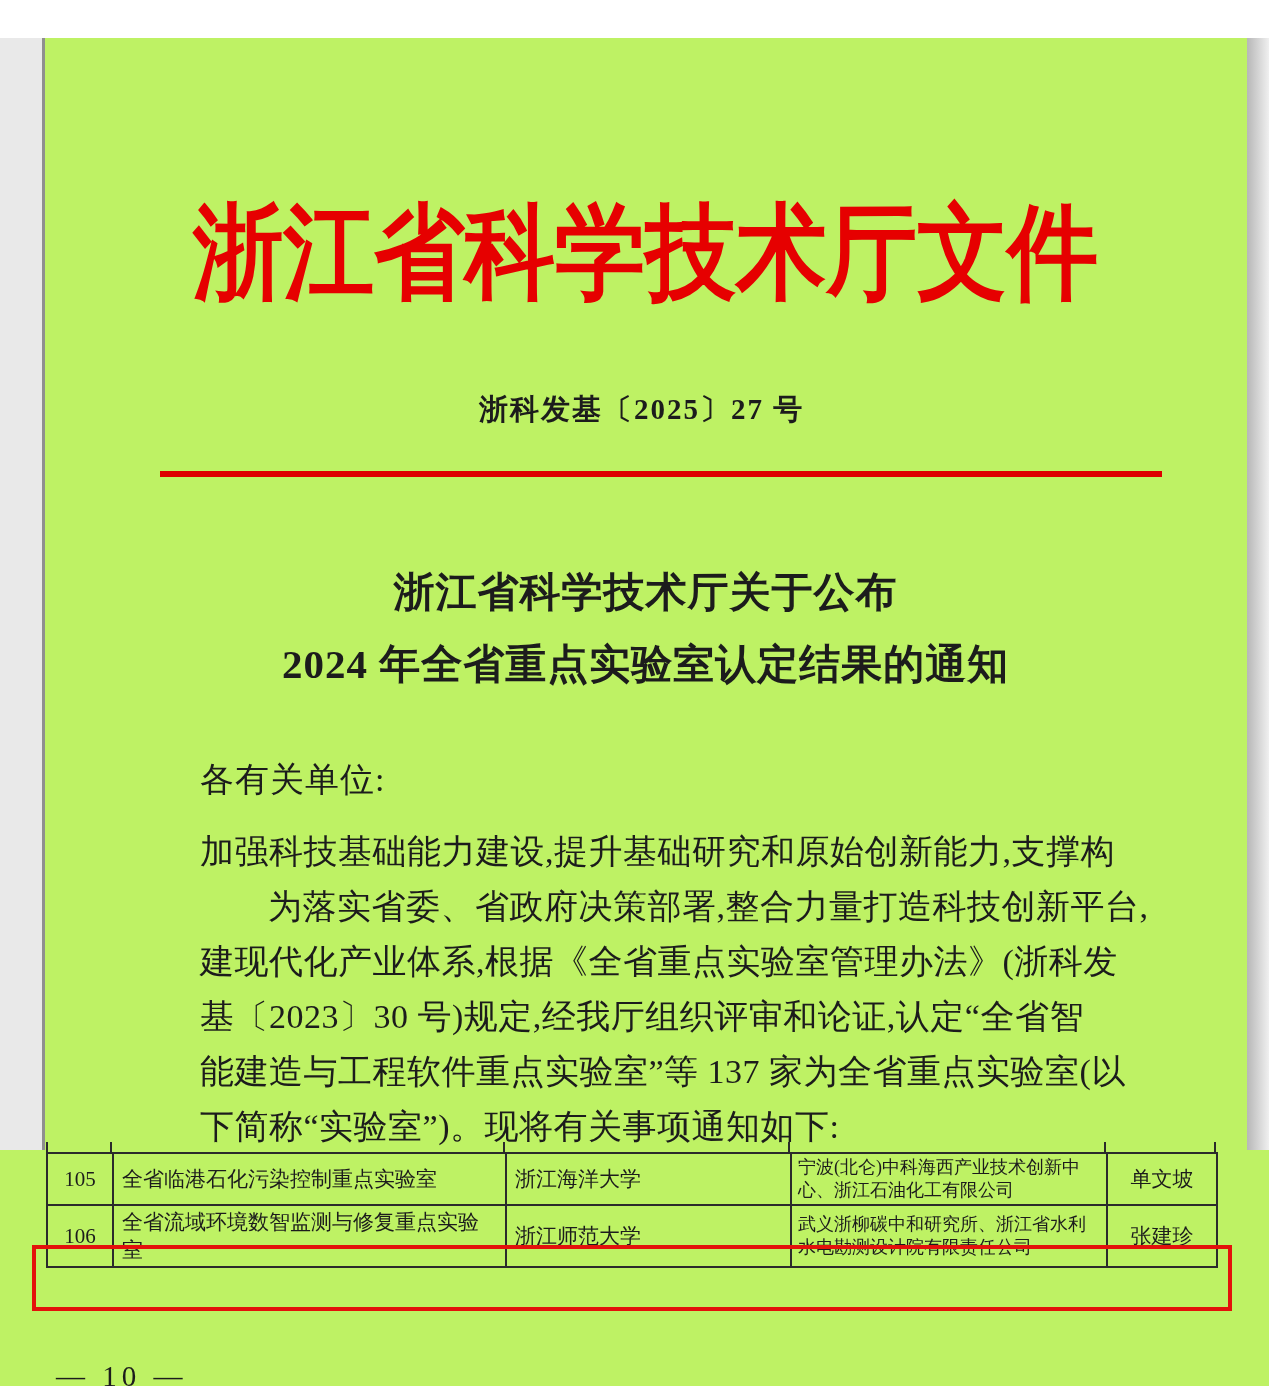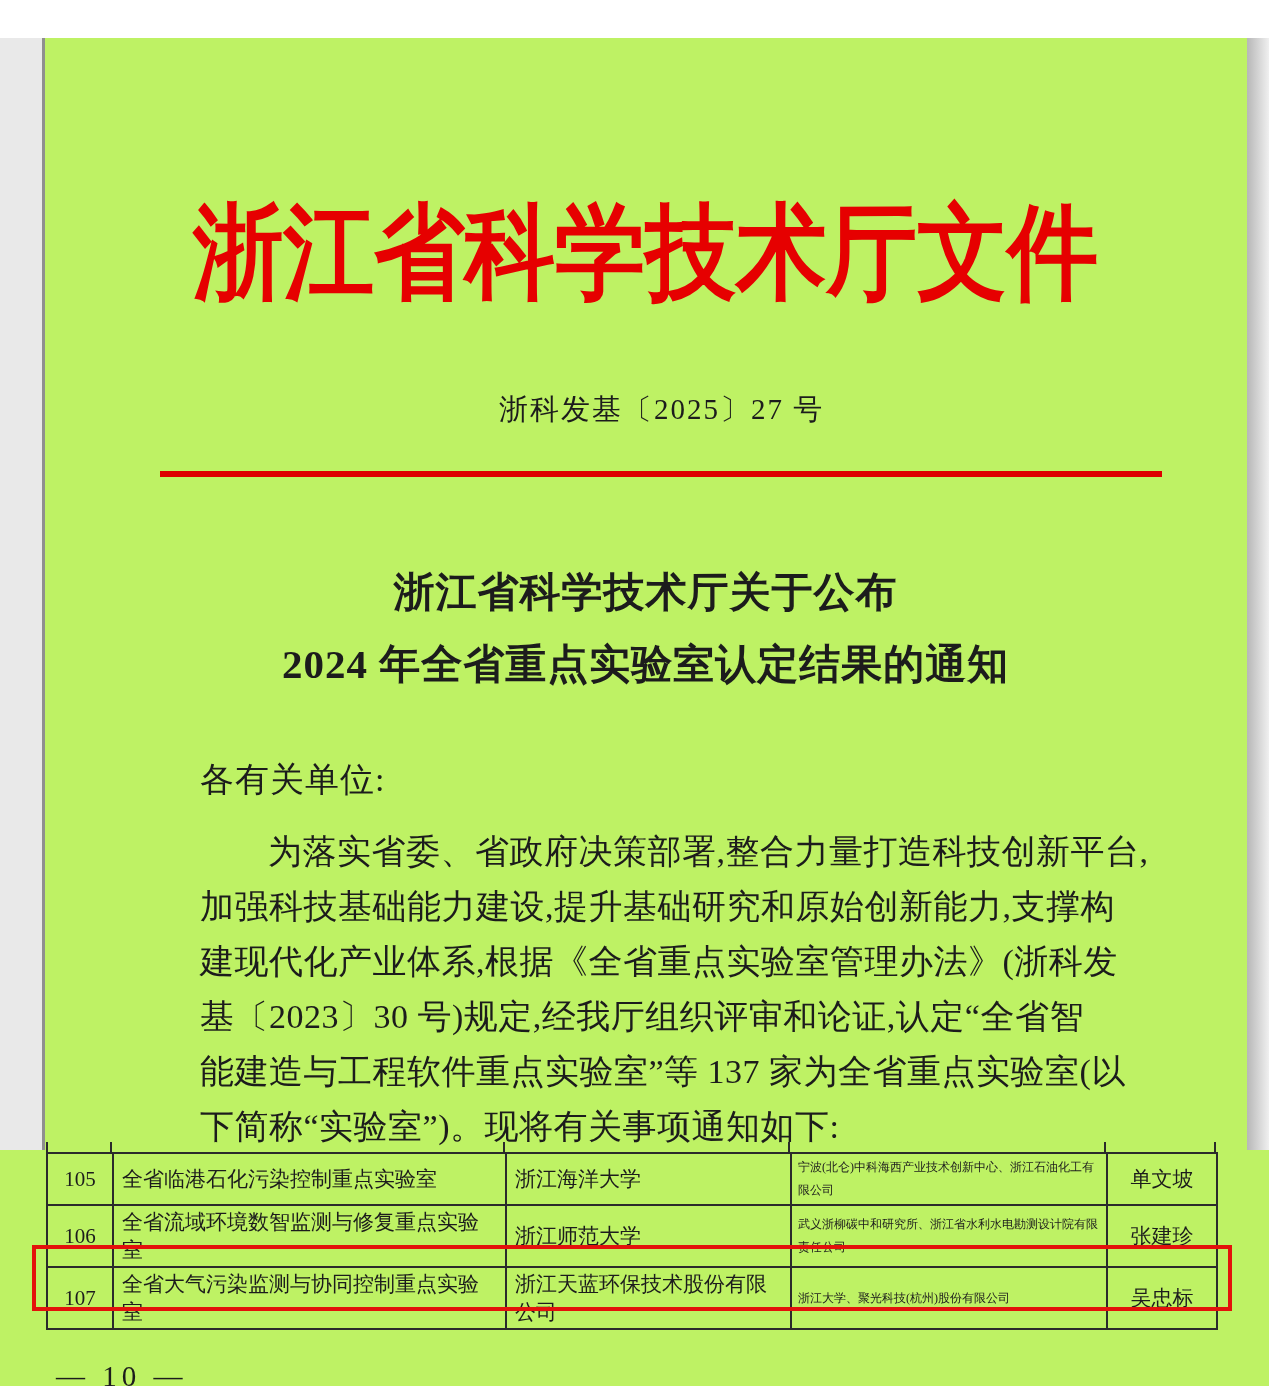--- a/index.html
+++ b/index.html
@@ -23,22 +23,22 @@
     background:linear-gradient(to right,#b7b7b7,#f0f0f0);
   }
   
   .header-title{
     position:absolute;left:44px;top:140px;width:1203px;height:150px;
     line-height:150px;text-align:center;white-space:nowrap;
     font-size:104px;font-weight:bold;color:var(--accent-red,#e60000);
     transform:scaleX(0.87);
   }
   .doc-number{
-    position:absolute;left:60px;top:352px;width:1203px;
-    text-align:center;font-size:29px;letter-spacing:2px;
+    position:absolute;left:40px;top:352px;width:1203px;
+    text-align:center;font-size:29px;letter-spacing:2px;font-weight:bold;
   }
   .red-rule{
     position:absolute;left:160px;top:433px;width:1002px;height:6px;
     background:var(--rule-red,#dd0000);
   }
   .notice-title{
     position:absolute;left:44px;top:518px;width:1203px;
     text-align:center;font-size:41px;font-weight:bold;line-height:72px;
     letter-spacing:1px;
   }
@@ -57,21 +57,21 @@
   }
   .results-table td{
     border:2px solid var(--table-border,#2b2b2b);
     padding:2px 8px;overflow:hidden;
   }
   .results-table tr:nth-child(1){height:50px;}
   .results-table tr:nth-child(2){height:46px;}
   .results-table tr:nth-child(3){height:57px;}
   .results-table tr:nth-child(4){height:45px;}
   td.c-num,td.c-director{text-align:center;}
-  td.c-partners{font-size:12px;line-height:23px;padding:2px 6px;}
+  td.c-partners{font-size:18px;line-height:23px;padding:2px 6px;}
   
   .stub{
     position:absolute;top:1104px;width:2px;height:10px;
     background:var(--table-border,#2b2b2b);
   }
   
   .highlight-box{
     position:absolute;left:32px;top:1207px;width:1192px;height:58px;
     border:4px solid var(--highlight-red,#e3120b);
     background:transparent;pointer-events:none;
@@ -95,22 +95,22 @@
 
   <div class="red-rule"></div>
 
   <div class="notice-title">
     <div>浙江省科学技术厅关于公布</div>
     <div>2024 年全省重点实验室认定结果的通知</div>
   </div>
 
   <div class="body-block">
     <div class="salutation">各有关单位:</div>
+    <div class="body-line">加强科技基础能力建设,提升基础研究和原始创新能力,支撑构</div>
     <div class="body-line indent">为落实省委、省政府决策部署,整合力量打造科技创新平台,</div>
-    <div class="body-line">加强科技基础能力建设,提升基础研究和原始创新能力,支撑构</div>
     <div class="body-line">建现代化产业体系,根据《全省重点实验室管理办法》(浙科发</div>
     <div class="body-line">基〔2023〕30 号)规定,经我厅组织评审和论证,认定“全省智</div>
     <div class="body-line">能建造与工程软件重点实验室”等 137 家为全省重点实验室(以</div>
     <div class="body-line">下简称“实验室”)。现将有关事项通知如下:</div>
   </div>
 
   <div class="stub" style="left:46px"></div>
   <div class="stub" style="left:110px"></div>
   <div class="stub" style="left:503px"></div>
   <div class="stub" style="left:788px"></div>
@@ -133,27 +133,20 @@
         <td class="c-partners">宁波(北仑)中科海西产业技术创新中心、浙江石油化工有限公司</td>
         <td class="c-director">单文坡</td>
       </tr>
       <tr>
         <td class="c-num">106</td>
         <td class="c-lab">全省流域环境数智监测与修复重点实验室</td>
         <td class="c-host">浙江师范大学</td>
         <td class="c-partners">武义浙柳碳中和研究所、浙江省水利水电勘测设计院有限责任公司</td>
         <td class="c-director">张建珍</td>
       </tr>
-      <tr>
-        <td class="c-num">107</td>
-        <td class="c-lab">全省大气污染监测与协同控制重点实验室</td>
-        <td class="c-host">浙江天蓝环保技术股份有限公司</td>
-        <td class="c-partners">浙江大学、聚光科技(杭州)股份有限公司</td>
-        <td class="c-director">吴忠标</td>
-      </tr>
     </tbody>
   </table>
 
   <div class="highlight-box"></div>
 
   <div class="page-number">— 10 —</div>
 
 </div>
 
 </body></html>

